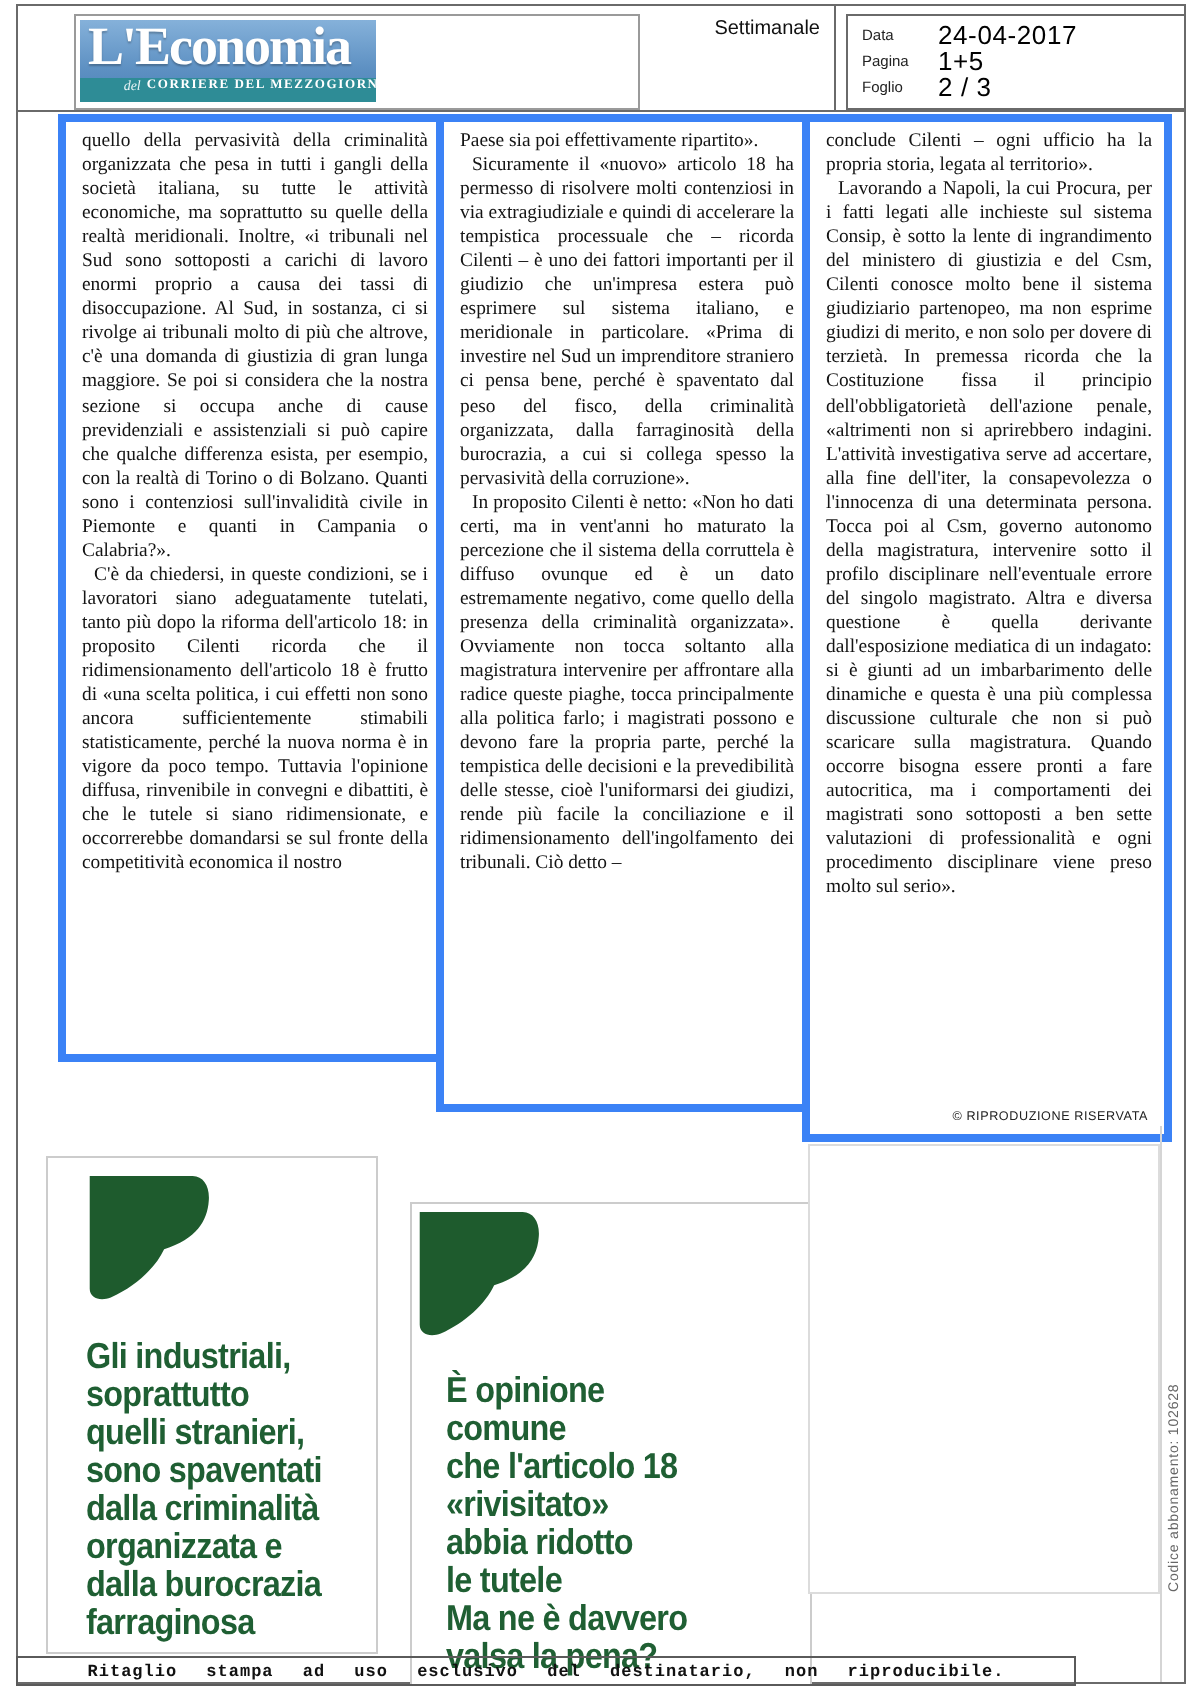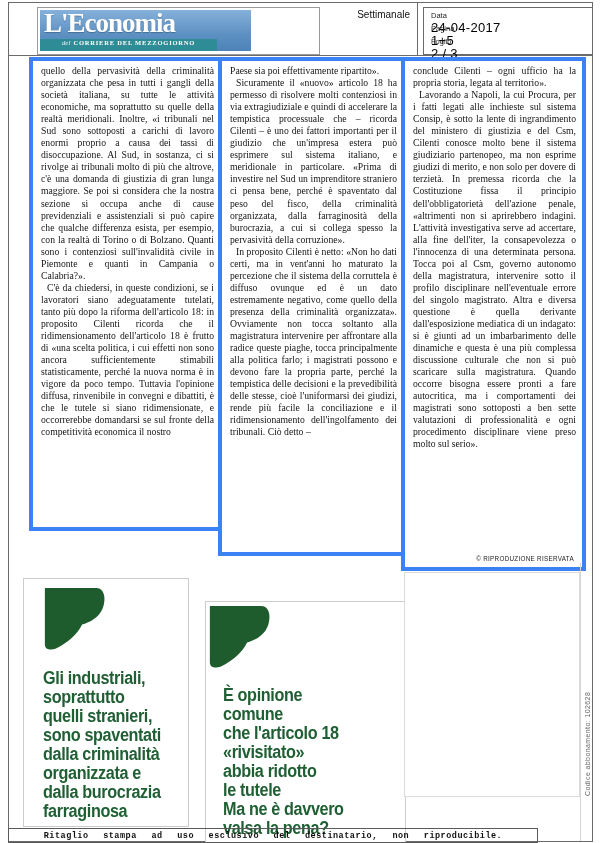--- a/index.html
+++ b/index.html
@@ -6,36 +6,36 @@
   .page{position:relative;width:600px;height:843px;background:#ffffff;overflow:hidden;
         font-family:"Liberation Sans",sans-serif;color:#1a1a1a;}
   .abs{position:absolute;}
 
   
   .outer-frame{left:8px;top:2px;width:583px;height:838px;border:1px solid #6a6a6a;}
   .header-sep{left:8px;top:55px;width:584px;height:0;border-top:1px solid #6a6a6a;}
 
   
   .logo-box{left:37px;top:7px;width:281px;height:46px;border:1px solid #9a9a9a;background:#fff;}
-  .logo-block{left:2px;top:2px;width:211px;height:41px;
+  .logo-block{left:2px;top:2px;width:148px;height:41px;
               background:linear-gradient(180deg,#85b1da 0%,#5d90c2 60%,#4d83b8 100%);
               overflow:hidden;}
   .logo-title{left:4px;top:-2px;width:170px;font-family:"Liberation Serif",serif;
               font-weight:bold;font-size:27px;line-height:30px;color:#ffffff;
               letter-spacing:-1px;text-shadow:0 1px 1px rgba(0,0,0,.25);}
   .logo-strip{left:0;bottom:0;width:177px;height:12px;background:#2e8c96;
               display:flex;justify-content:center;gap:3px;}
   .logo-strip .prefix{font-family:"Liberation Serif",serif;font-style:italic;
               font-size:7px;color:#e8f4f6;}
   .logo-strip .name{font-family:"Liberation Serif",serif;font-weight:bold;
               font-size:6.5px;letter-spacing:.8px;color:#ffffff;text-transform:uppercase;}
   .frequency{left:300px;top:9px;width:110px;text-align:right;font-size:10px;color:#111;}
   .meta-divider{left:417px;top:2px;width:0;height:53px;border-left:1px solid #6a6a6a;}
   .meta-box{left:423px;top:7px;width:168px;height:46px;border:1px solid #6a6a6a;background:#fff;}
-  .meta-row{position:absolute;left:7px;width:155px;height:13px;display:flex;flex-direction:column;}
+  .meta-row{position:absolute;left:7px;width:155px;height:13px;display:flex;align-items:center;}
   .meta-label{width:38px;font-size:7.5px;color:#222;}
   .meta-value{font-size:13px;color:#000;letter-spacing:.3px;}
 
   
   .col-box{border:4px solid #3b82f6;background:#fff;overflow:hidden;}
   .col-1{left:29px;top:57px;width:187px;height:466px;}
   .col-2{left:218px;top:57px;width:181px;height:491px;}
   .col-3{left:401px;top:57px;width:177px;height:506px;}
   .col-text{position:absolute;left:8px;top:4px;right:6px;
             font-family:"Liberation Serif",serif;font-size:9.7px;line-height:12.05px;

